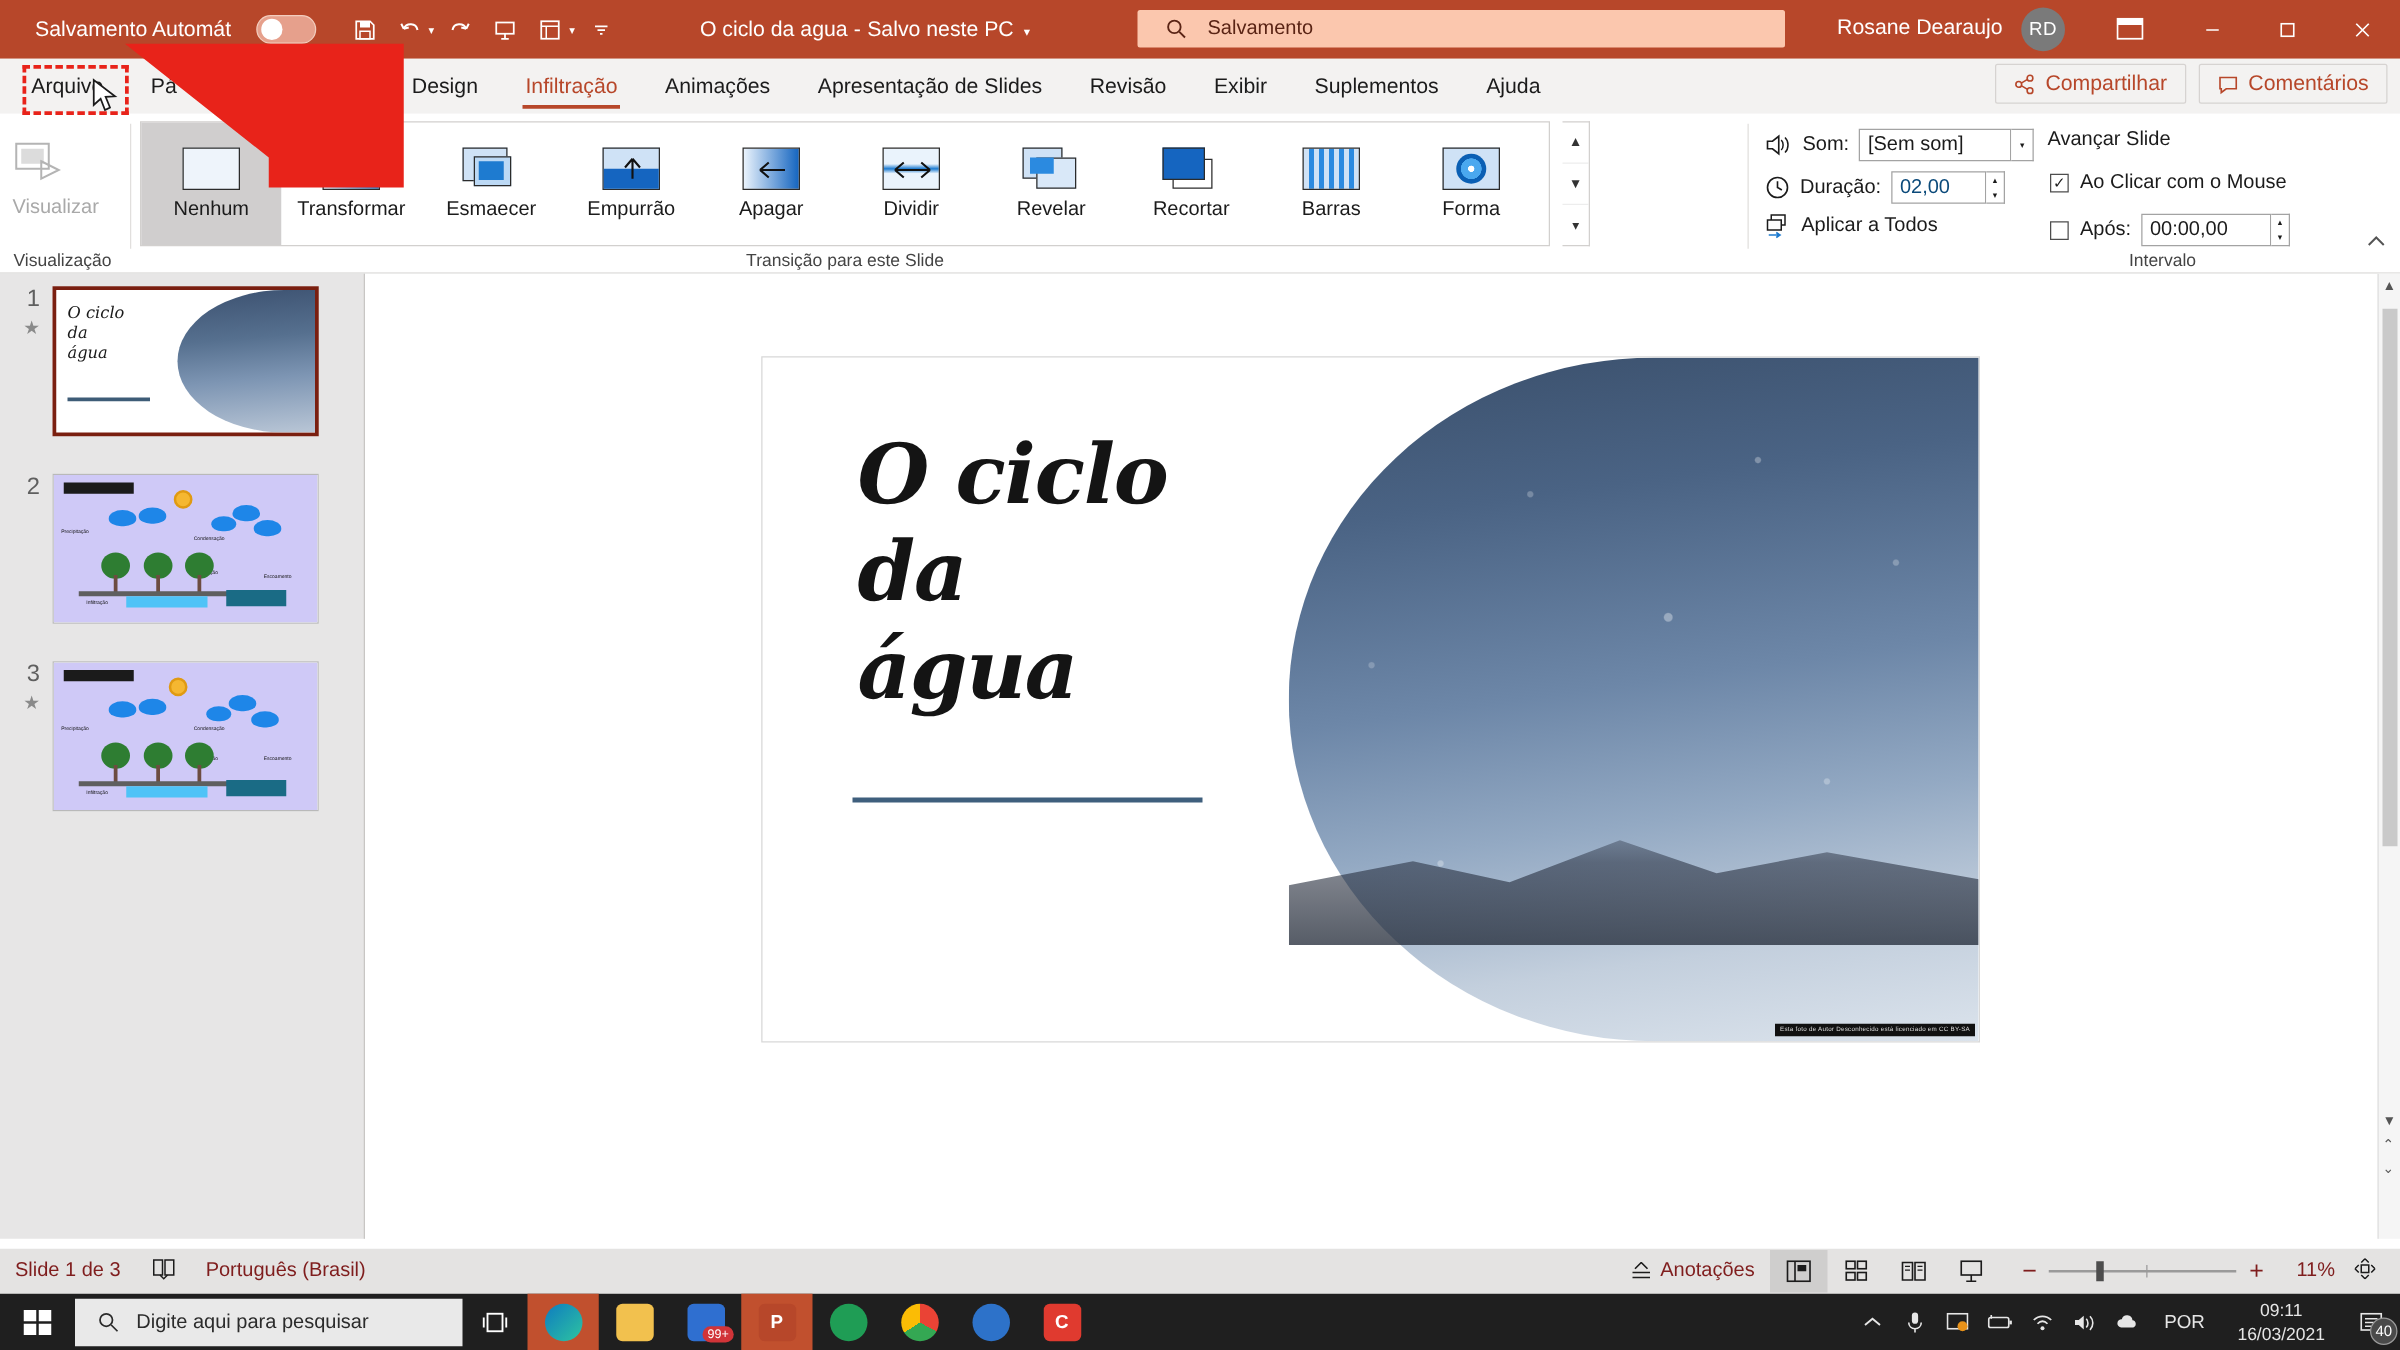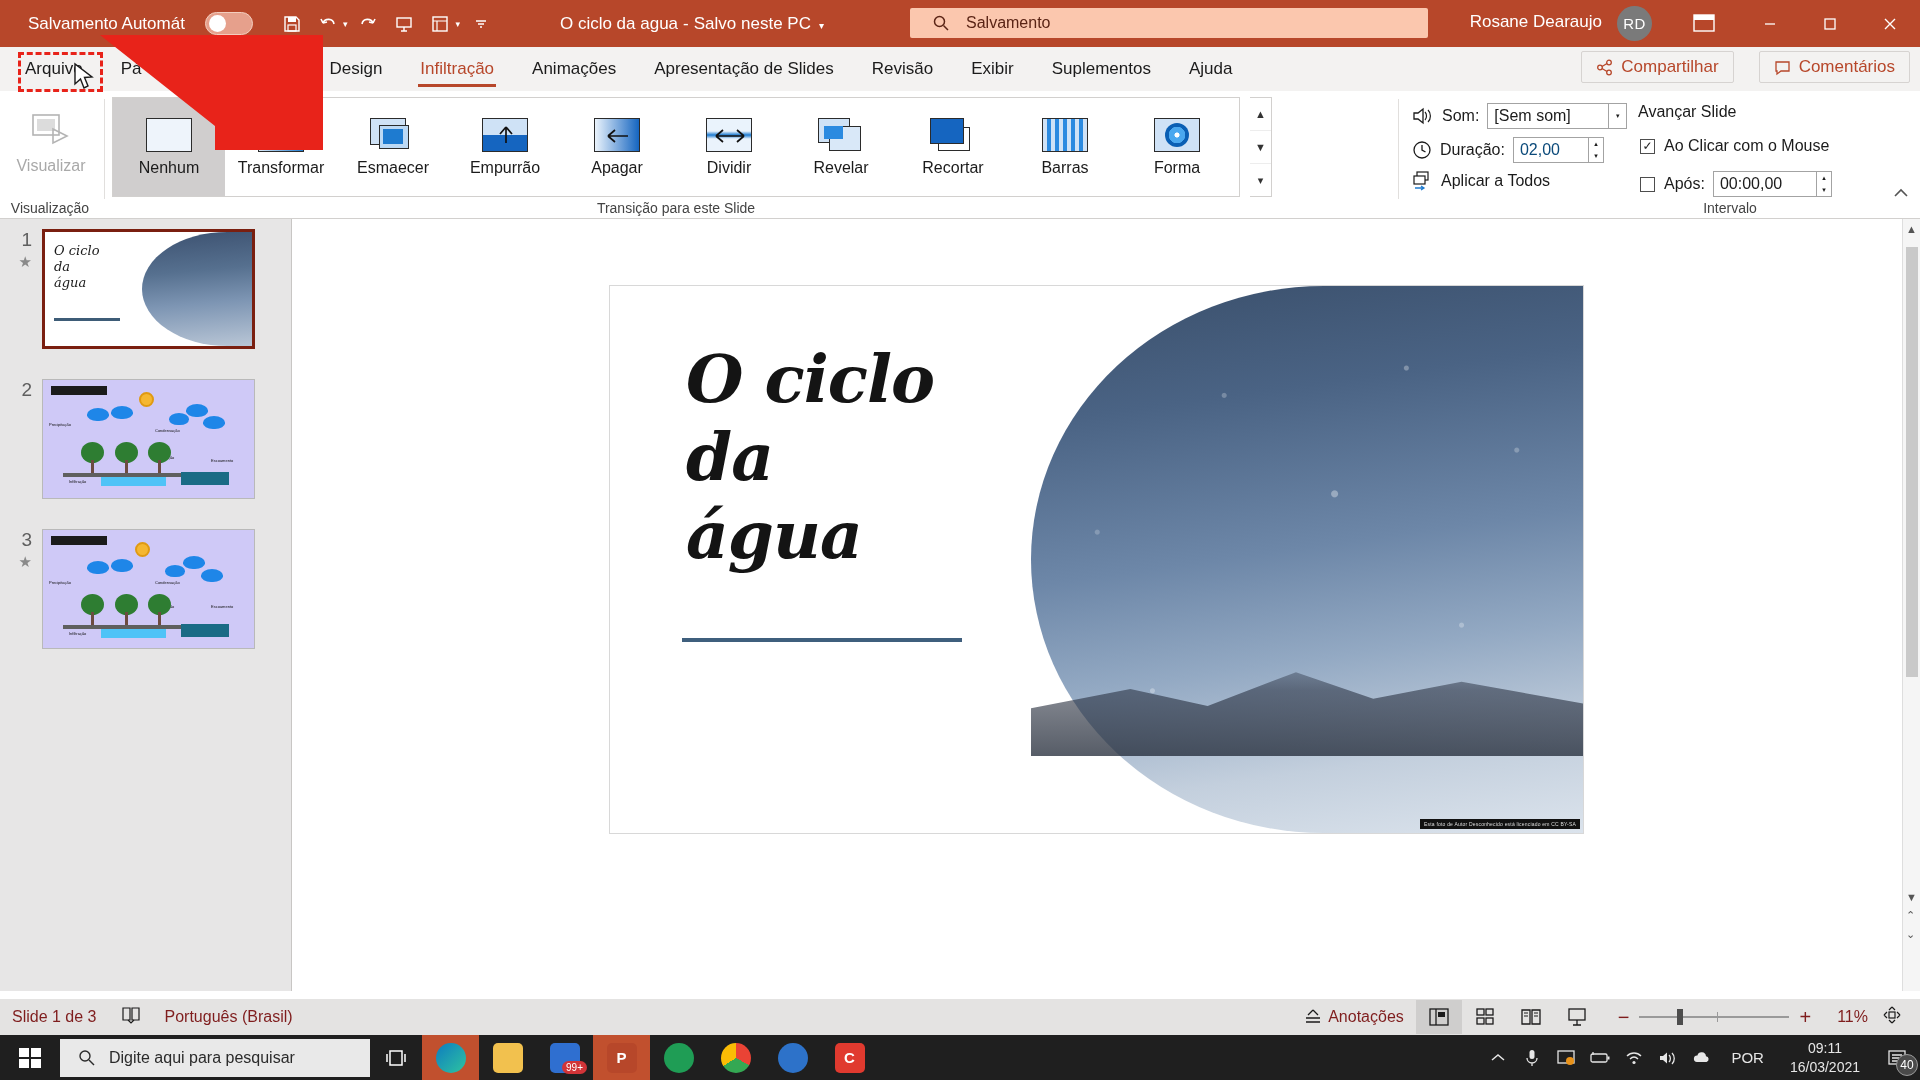--- a/index.html
+++ b/index.html
@@ -80,21 +80,21 @@
   }
   .tab.file {
     margin-left: 6px;
   }
   .tab.active { color: #b7472a; }
   .tab.active::after {
     content: ""; position: absolute; left: 17px; right: 17px; bottom: 4px;
     height: 3px; background: #b7472a;
   }
   .tabbar-right {
-    position: absolute; right: 10px; top: 4px; display: flex; gap: 25px; align-items: center;
+    position: absolute; right: 10px; top: 4px; display: flex; gap: 10px; align-items: center;
   }
   .share-btn, .comments-btn {
     border: 1px solid #d6d3d1; background: #f3f2f1;
     color: #b7472a; font-size: 17px;
     padding: 5px 14px; display: flex; align-items: center; gap: 8px;
     border-radius: 2px;
   }
 
   
   .ribbon {
@@ -107,21 +107,21 @@
     font-size: 14px; color: #444;
   }
   .group-sep {
     position: absolute; top: 8px; width: 1px; height: 100px; background: #e1dfdd;
   }
 
   
   .g-preview { left: 0; width: 100px; }
   .preview-btn {
     position: absolute; top: 6px; left: 10px; width: 82px; height: 92px;
-    display: flex; flex-direction: column; align-items: center; justify-content: center;
+    display: flex; flex-direction: column; align-items: flex-start; justify-content: center;
     color: #a9a9a9; font-size: 16px; gap: 8px;
   }
 
   
   .g-trans { left: 112px; width: 1160px; }
   .gallery {
     position: absolute; top: 6px; left: 0; width: 1128px; height: 100px;
     border: 1px solid #d2d0ce; background: #fff; display: flex;
   }
   .gitem {

